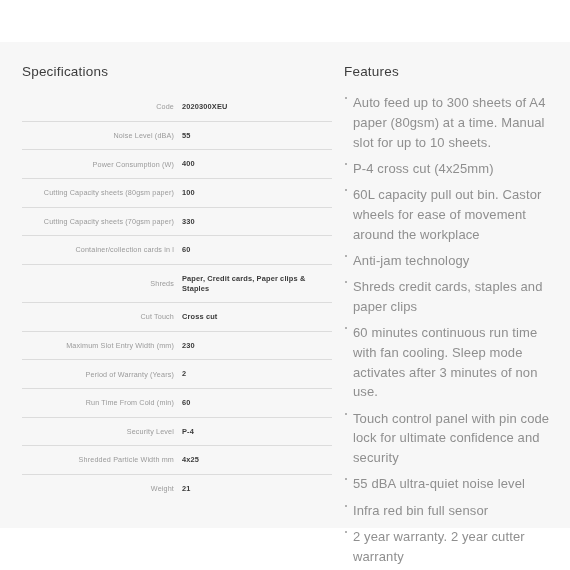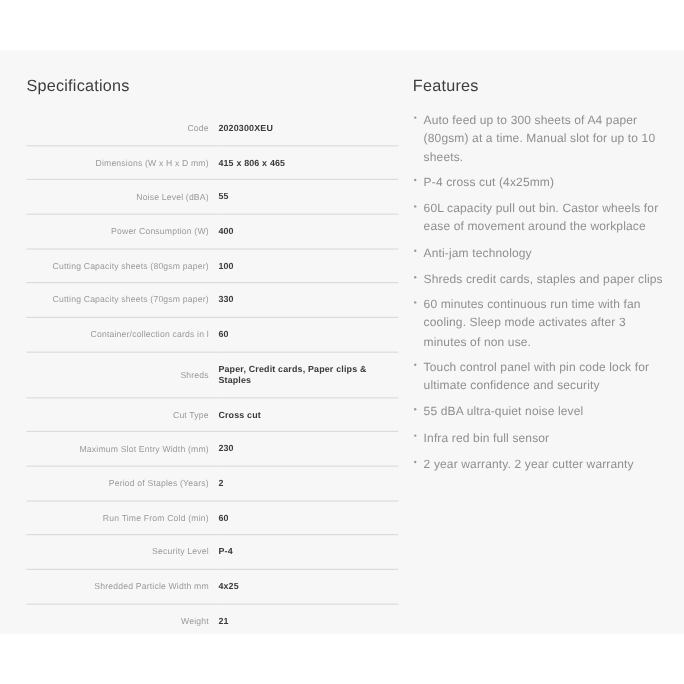--- a/index.html
+++ b/index.html
@@ -85,21 +85,21 @@
     vertical-align: middle;
     line-height: 1.3;
   }
   .features-list {
     list-style: none;
     margin: 0;
     padding: 0;
   }
   .feature-item {
     position: relative;
-    font-size: 10px;
+    font-size: 13px;
     color: #8f8f8f;
     line-height: 1.52;
     letter-spacing: 0.12px;
     padding-left: 9px;
     margin-bottom: 6.5px;
   }
   .feature-item .bullet {
     position: absolute;
     left: 1px;
     top: 4px;
@@ -121,24 +121,20 @@
 
     <div class="col-specs">
       <h2 class="section-title">Specifications</h2>
       <table class="spec-table">
         <tbody>
           <tr class="spec-row">
             <td class="spec-label">Code</td>
             <td class="spec-value">2020300XEU</td>
           </tr>
           <tr class="spec-row">
-            <td class="spec-label">Dimensions (W x H x D mm)</td>
-            <td class="spec-value">415 x 806 x 465</td>
-          </tr>
-          <tr class="spec-row">
             <td class="spec-label">Noise Level (dBA)</td>
             <td class="spec-value">55</td>
           </tr>
           <tr class="spec-row">
             <td class="spec-label">Power Consumption (W)</td>
             <td class="spec-value">400</td>
           </tr>
           <tr class="spec-row">
             <td class="spec-label">Cutting Capacity sheets (80gsm paper)</td>
             <td class="spec-value">100</td>
@@ -149,29 +145,29 @@
           </tr>
           <tr class="spec-row">
             <td class="spec-label">Container/collection cards in l</td>
             <td class="spec-value">60</td>
           </tr>
           <tr class="spec-row">
             <td class="spec-label">Shreds</td>
             <td class="spec-value">Paper, Credit cards, Paper clips &amp; Staples</td>
           </tr>
           <tr class="spec-row">
-            <td class="spec-label">Cut Type</td>
+            <td class="spec-label">Cut Touch</td>
             <td class="spec-value">Cross cut</td>
           </tr>
           <tr class="spec-row">
             <td class="spec-label">Maximum Slot Entry Width (mm)</td>
             <td class="spec-value">230</td>
           </tr>
           <tr class="spec-row">
-            <td class="spec-label">Period of Staples (Years)</td>
+            <td class="spec-label">Period of Warranty (Years)</td>
             <td class="spec-value">2</td>
           </tr>
           <tr class="spec-row">
             <td class="spec-label">Run Time From Cold (min)</td>
             <td class="spec-value">60</td>
           </tr>
           <tr class="spec-row">
             <td class="spec-label">Security Level</td>
             <td class="spec-value">P-4</td>
           </tr>

